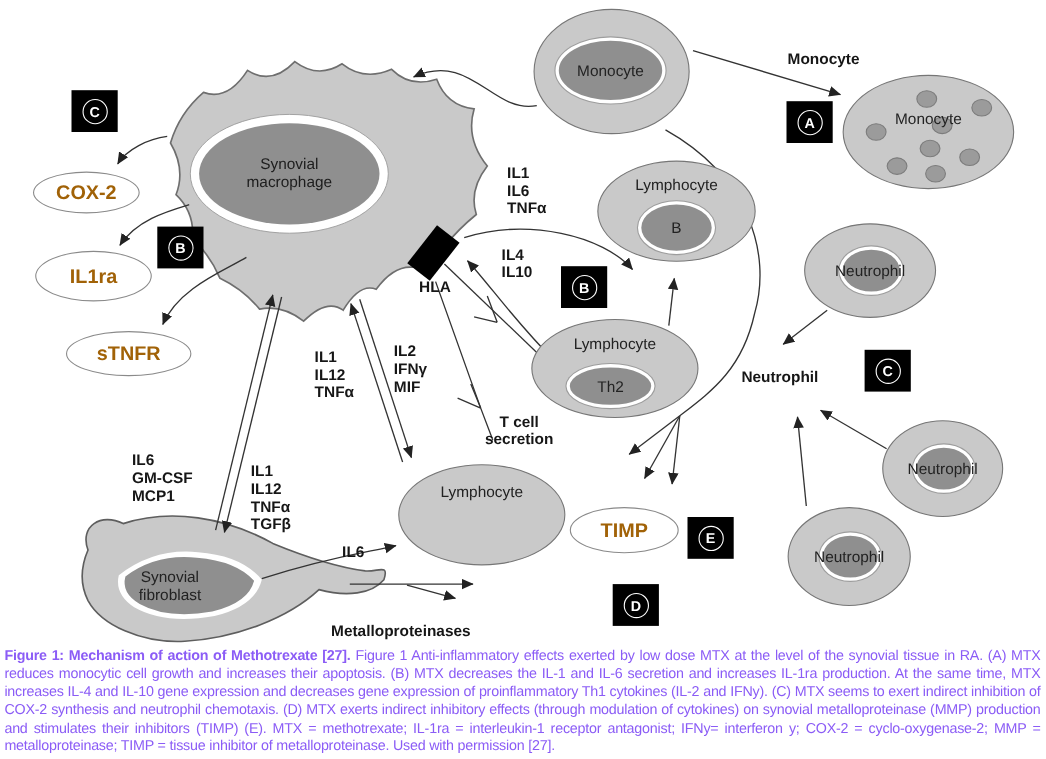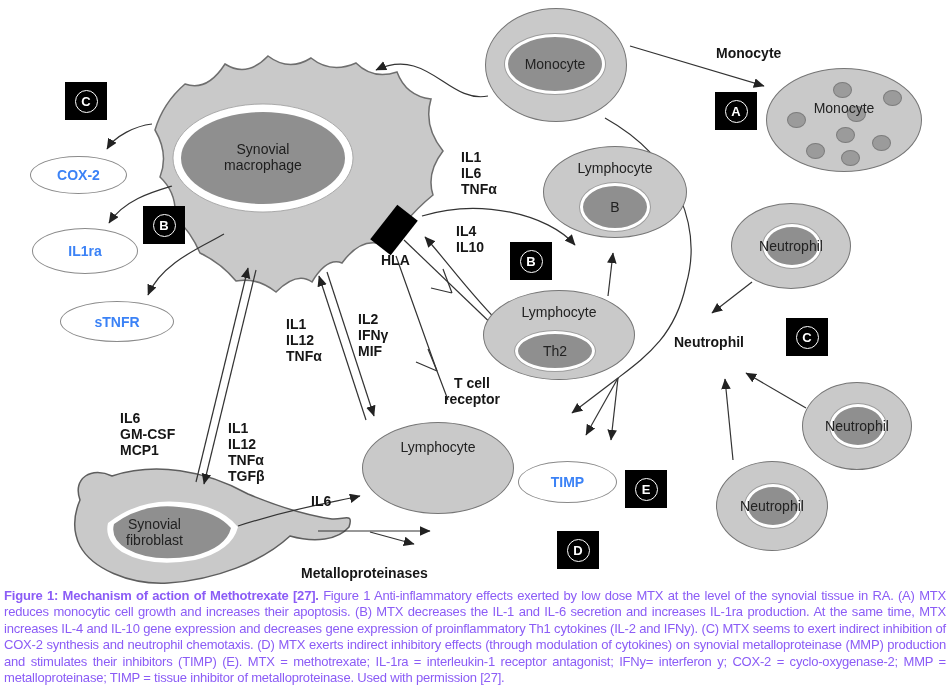--- a/index.html
+++ b/index.html
@@ -6,22 +6,22 @@
   #stage{position:relative;width:951px;height:690px;background:#fff;overflow:hidden;
          font-family:"Liberation Sans",sans-serif;color:#1a1a1a;}
   #diagram{position:absolute;left:0;top:0;width:951px;height:586px;}
   #wires{position:absolute;left:0;top:0;z-index:0;}
   .cell{position:absolute;border-radius:50%;background:#c9c9c9;border:1.5px solid #767676;z-index:2;}
   .nucleus{position:absolute;border-radius:50%;background:#8f8f8f;border:3px solid #fff;
            box-shadow:0 0 0 1px #9d9d9d;display:flex;align-items:center;justify-content:center;}
   .cell-label{position:absolute;left:0;right:0;text-align:center;font-size:14px;font-weight:400;
               color:#222;z-index:3;white-space:pre-line;line-height:16px;}
   .molecule{position:absolute;border-radius:50%;background:#fff;border:1.2px solid #8a8a8a;
-            display:flex;align-items:center;justify-content:center;font-size:14px;font-weight:600;
-            color:#3b82f6;z-index:2;}
+            display:flex;align-items:center;justify-content:center;font-size:18px;font-weight:600;
+            color:#a16207;z-index:2;}
   .letterbox{position:absolute;width:42px;height:38px;background:#000;display:flex;align-items:center;
              justify-content:center;z-index:2;}
   .ring{width:21px;height:21px;border:1.8px solid #fff;border-radius:50%;display:flex;align-items:center;
         justify-content:center;color:#fff;font-size:13px;font-weight:700;}
   .txt{position:absolute;font-size:14px;font-weight:600;color:#161616;white-space:pre-line;
        line-height:16px;z-index:2;}
   .txt.center{text-align:center;}
   .dot{position:absolute;width:17px;height:14px;border-radius:50%;background:#9b9b9b;border:1px solid #7c7c7c;}
   .neu-label{top:50%;transform:translateY(-52%);}
   #caption{position:absolute;left:4px;right:5px;top:588px;font-size:13px;line-height:16.4px;
@@ -170,21 +170,21 @@
         <span class="ring">D</span>
       </div>
 
     <div class="txt" style="left:716px;top:45px;">Monocyte</div>
     <div class="txt" style="left:461px;top:149px;">IL1
 IL6
 TNFα</div>
     <div class="txt" style="left:456px;top:223px;">IL4
 IL10</div>
     <div class="txt center" style="left:436px;top:375px;width:72px;">T cell
-receptor</div>
+secretion</div>
     <div class="txt" style="left:358px;top:311px;">IL2
 IFNγ
 MIF</div>
     <div class="txt" style="left:286px;top:316px;">IL1
 IL12
 TNFα</div>
     <div class="txt" style="left:120px;top:410px;">IL6
 GM-CSF
 MCP1</div>
     <div class="txt" style="left:228px;top:420px;">IL1

